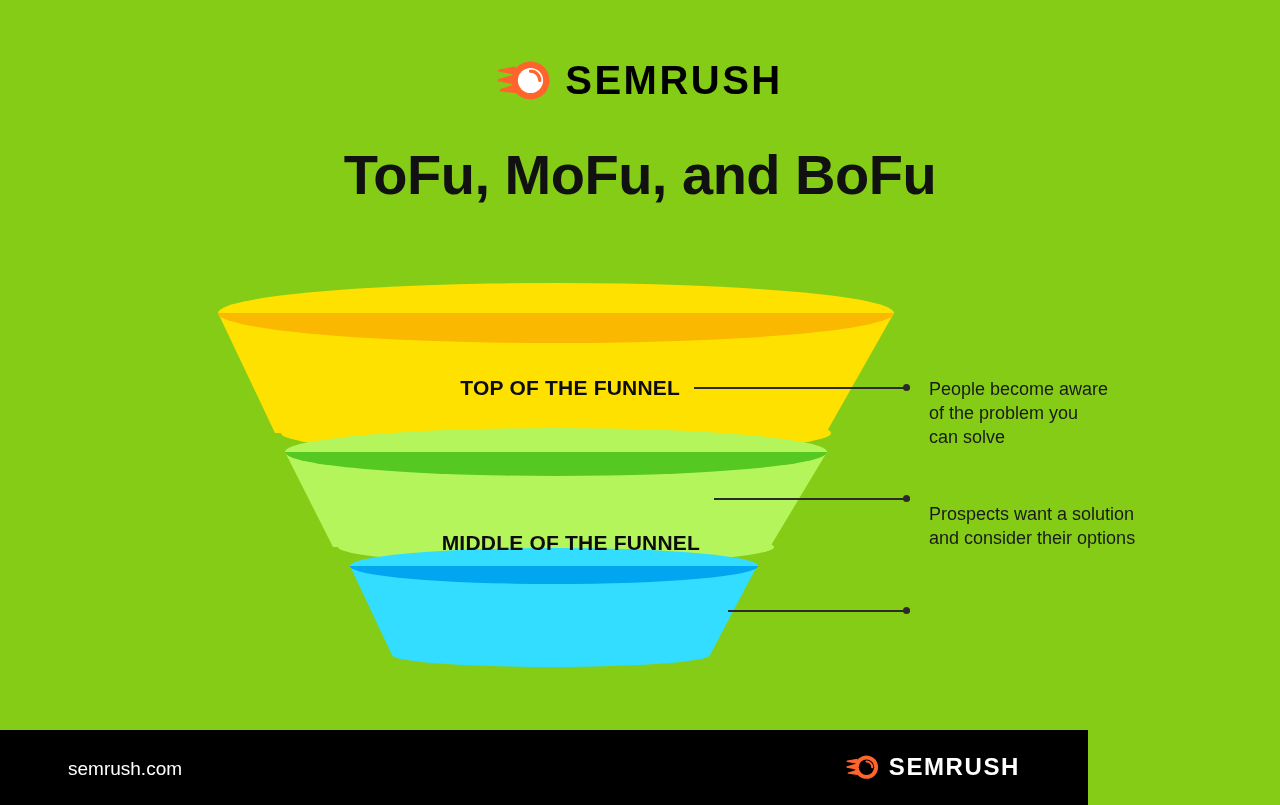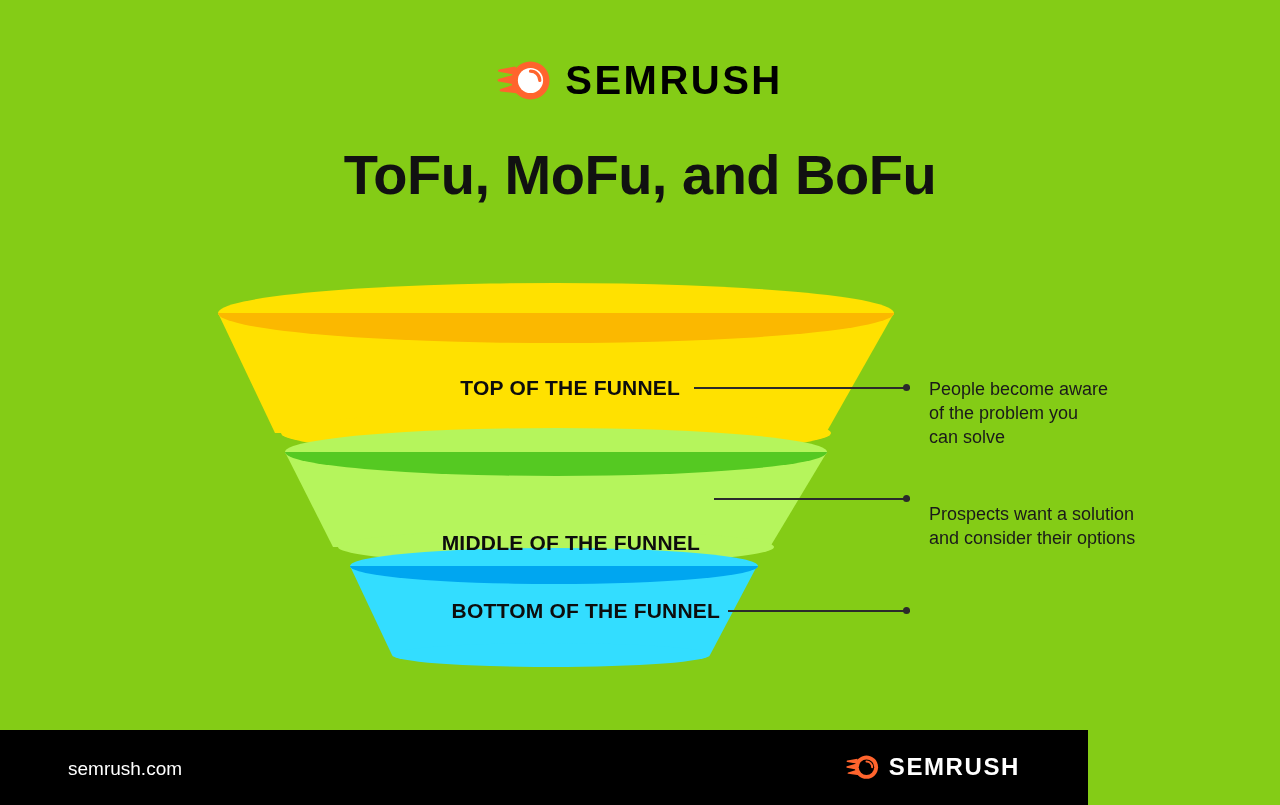--- a/index.html
+++ b/index.html
@@ -201,21 +201,20 @@
         <path d="M160 296 L202 385 L520 385 L567 296 Z" fill="#33DDFF"></path>
         <ellipse cx="364" cy="296" rx="204" ry="18" fill="#33DDFF"></ellipse>
         <path d="M160 296 a204 18 0 0 0 408 0 Z" fill="#00A6F0"></path>
         <ellipse cx="361" cy="385" rx="159" ry="12" fill="#33DDFF"></ellipse>
       </g>
     </svg>
   </div>
 
   <div class="funnel-label" id="label-top">TOP OF THE FUNNEL</div>
   <div class="funnel-label" id="label-middle">MIDDLE OF THE FUNNEL</div>
-  <div class="funnel-label" id="label-bottom">BOTTOM OF THE FUNNEL</div>
 
   <div class="connector" id="connector-top">
     <span class="line"></span>
     <span class="dot"></span>
   </div>
   <div class="connector" id="connector-middle">
     <span class="line"></span>
     <span class="dot"></span>
   </div>
   <div class="connector" id="connector-bottom">

